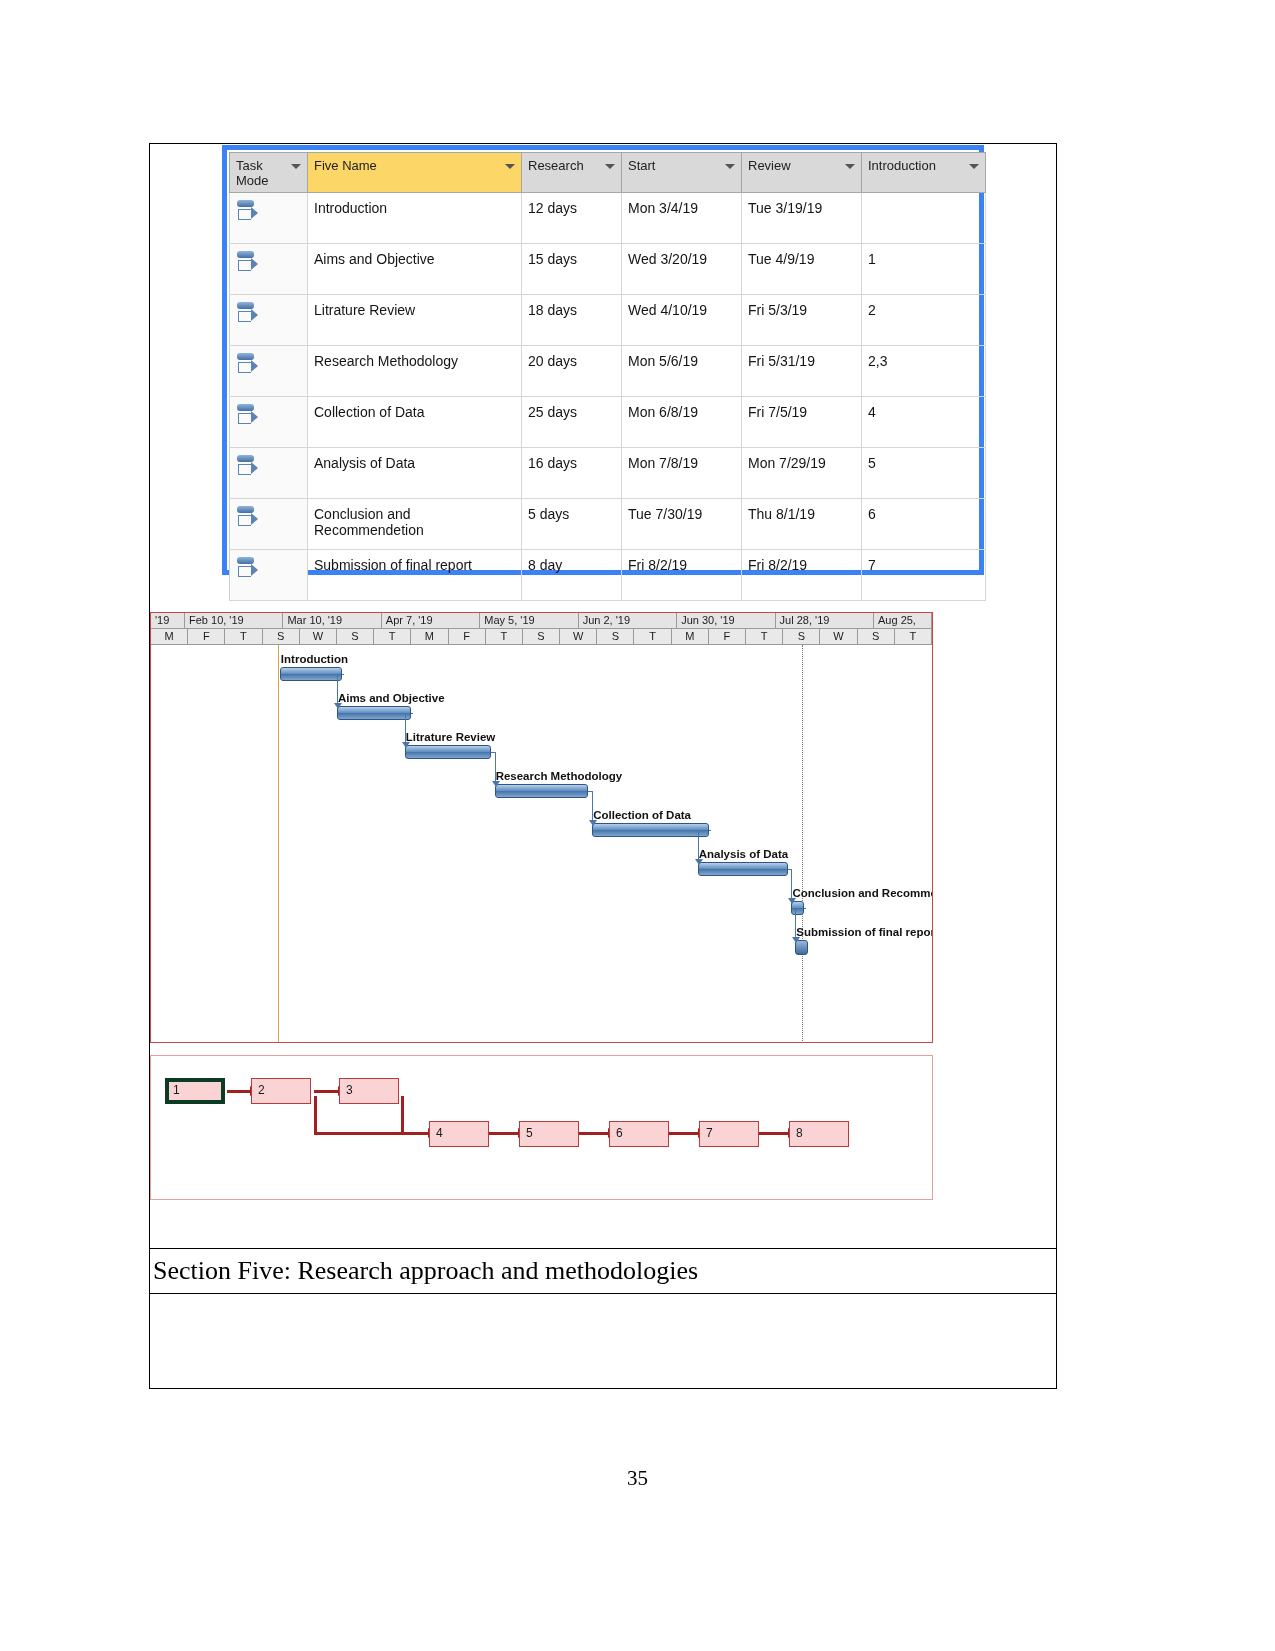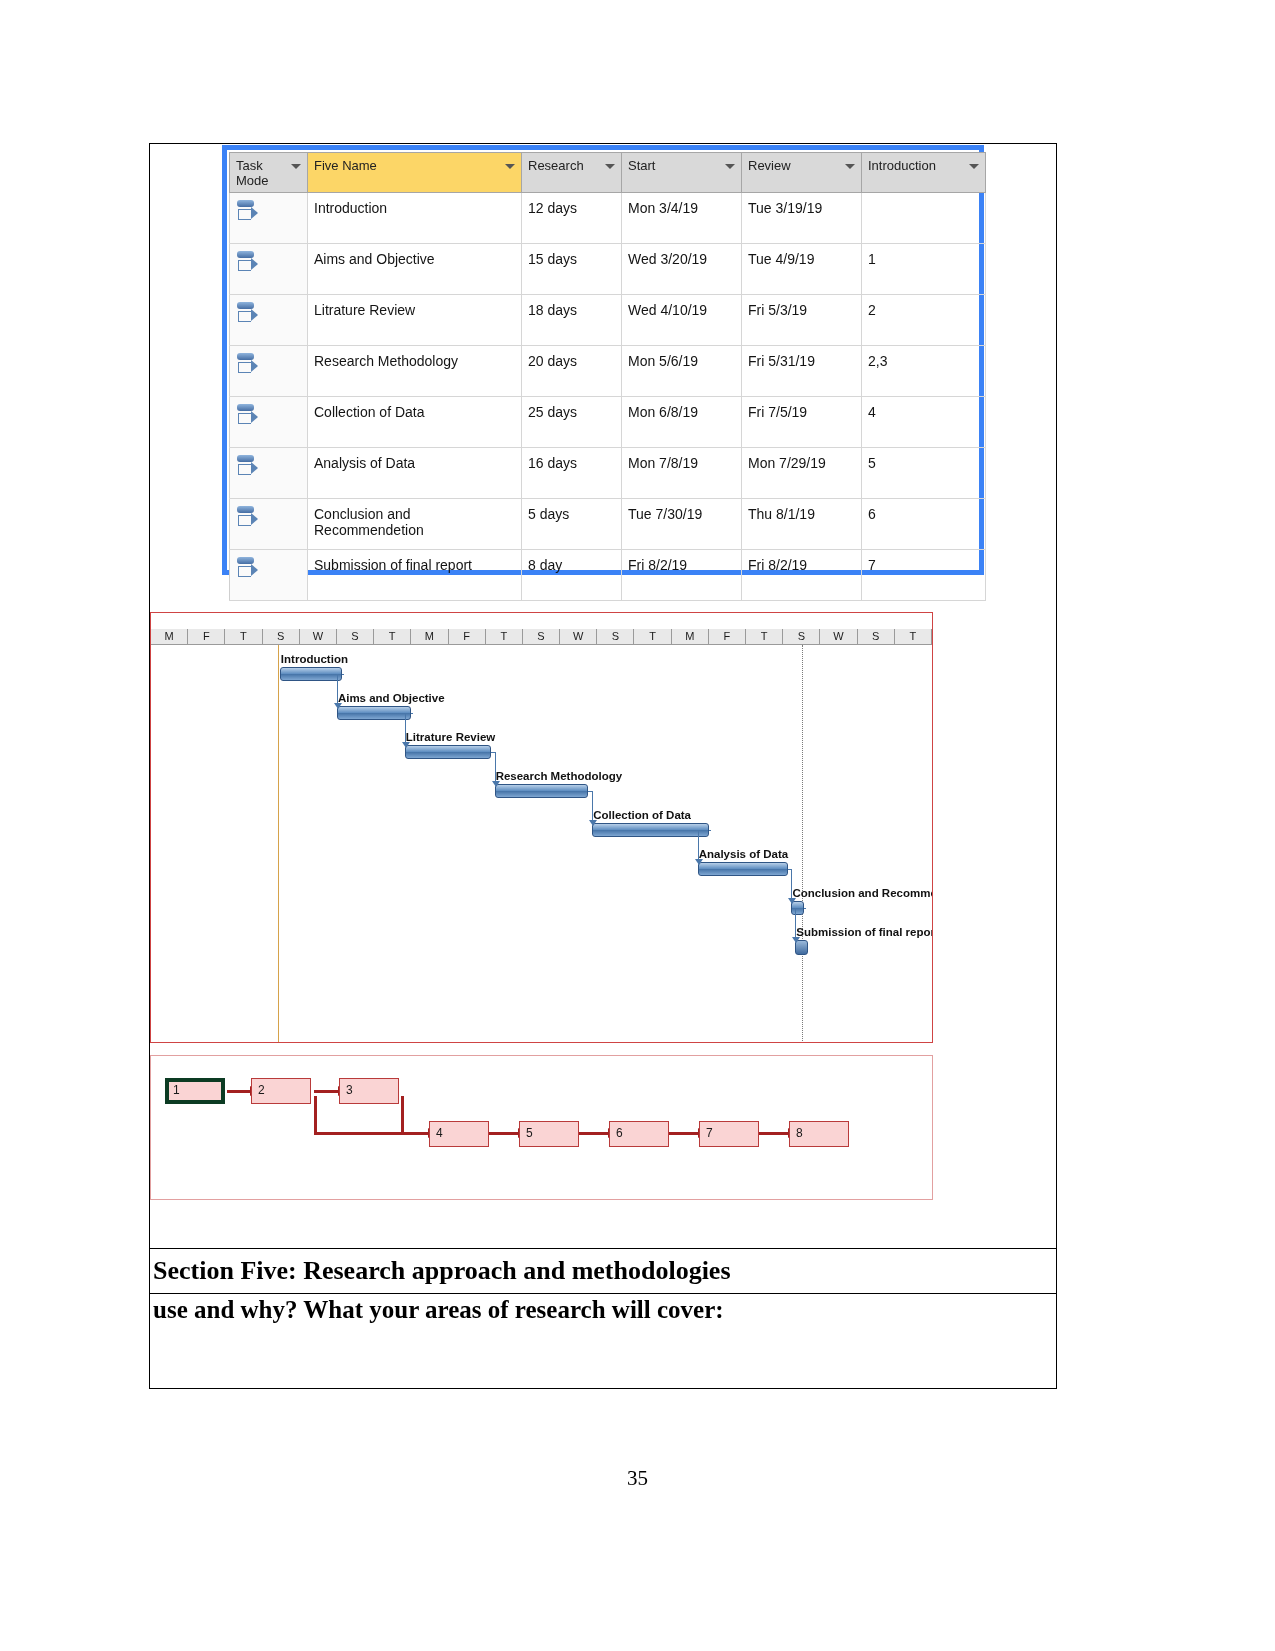--- a/index.html
+++ b/index.html
@@ -126,21 +126,21 @@
   
   #sec-row-1{
     position:absolute;left:149px;top:1248px;width:908px;height:46px;
     border-top:1px solid #000;border-bottom:1px solid #000;box-sizing:border-box;
   }
   #sec-row-2{
     position:absolute;left:149px;top:1294px;width:908px;height:95px;
     border-bottom:1px solid #000;box-sizing:border-box;
   }
   .heading-txt{
-    font-family:"Liberation Serif", serif;font-weight:bold;
+    font-family:"Liberation Serif", serif;font-weight:normal;
     font-size:26px;color:#000;padding:6px 0 0 4px;line-height:1.22;
   }
   .q-txt{
     font-family:"Liberation Serif", serif;font-weight:bold;
     font-size:25px;color:#000;padding:6px 6px 0 4px;line-height:1.3;
   }
   #page-number{
     position:absolute;left:0;top:1466px;width:1275px;text-align:center;
     font-family:"Liberation Serif", serif;font-size:21px;color:#000;
   }
@@ -293,20 +293,31 @@
           <td>Fri 8/2/19</td>
           <td>Fri 8/2/19</td>
           <td>7</td>
         </tr>
       </tbody>
   </table>
 </div>
 
 <div id="gantt">
   <div id="gantt-head">
+    <div class="gt-row gt-months" id="gt-months">
+        <div class="gt-cell" style="left: 0px; width: 34px;">'19</div>
+        <div class="gt-cell" style="left: 34px; width: 98.4286px;">Feb 10, '19</div>
+        <div class="gt-cell" style="left: 132.429px; width: 98.4286px;">Mar 10, '19</div>
+        <div class="gt-cell" style="left: 230.857px; width: 98.4286px;">Apr 7, '19</div>
+        <div class="gt-cell" style="left: 329.286px; width: 98.4286px;">May 5, '19</div>
+        <div class="gt-cell" style="left: 427.714px; width: 98.4286px;">Jun 2, '19</div>
+        <div class="gt-cell" style="left: 526.143px; width: 98.4286px;">Jun 30, '19</div>
+        <div class="gt-cell" style="left: 624.571px; width: 98.4286px;">Jul 28, '19</div>
+        <div class="gt-cell" style="left: 723px; width: 58px;">Aug 25,</div>
+      </div>
     <div class="gt-row gt-days" id="gt-days">
         <div class="gt-cell" style="left: 0px; width: 37.1905px;">M</div>
         <div class="gt-cell" style="left: 37.1905px; width: 37.1905px;">F</div>
         <div class="gt-cell" style="left: 74.381px; width: 37.1905px;">T</div>
         <div class="gt-cell" style="left: 111.571px; width: 37.1905px;">S</div>
         <div class="gt-cell" style="left: 148.762px; width: 37.1905px;">W</div>
         <div class="gt-cell" style="left: 185.952px; width: 37.1905px;">S</div>
         <div class="gt-cell" style="left: 223.143px; width: 37.1905px;">T</div>
         <div class="gt-cell" style="left: 260.333px; width: 37.1905px;">M</div>
         <div class="gt-cell" style="left: 297.524px; width: 37.1905px;">F</div>
@@ -407,15 +418,14 @@
       <div class="nnode" style="left: 458px; top: 65px;">6</div>
       <div class="nnode" style="left: 548px; top: 65px;">7</div>
       <div class="nnode" style="left: 638px; top: 65px;">8</div>
     </div>
 </div>
 
 <div id="sec-row-1">
   <div class="heading-txt">Section Five: Research approach and methodologies</div>
 </div>
 <div id="sec-row-2">
-  <div class="q-txt" style="padding-top:0">use and why? What your areas of research will cover:</div>
 </div>
 <div id="page-number">35</div>
 
 </body></html>

